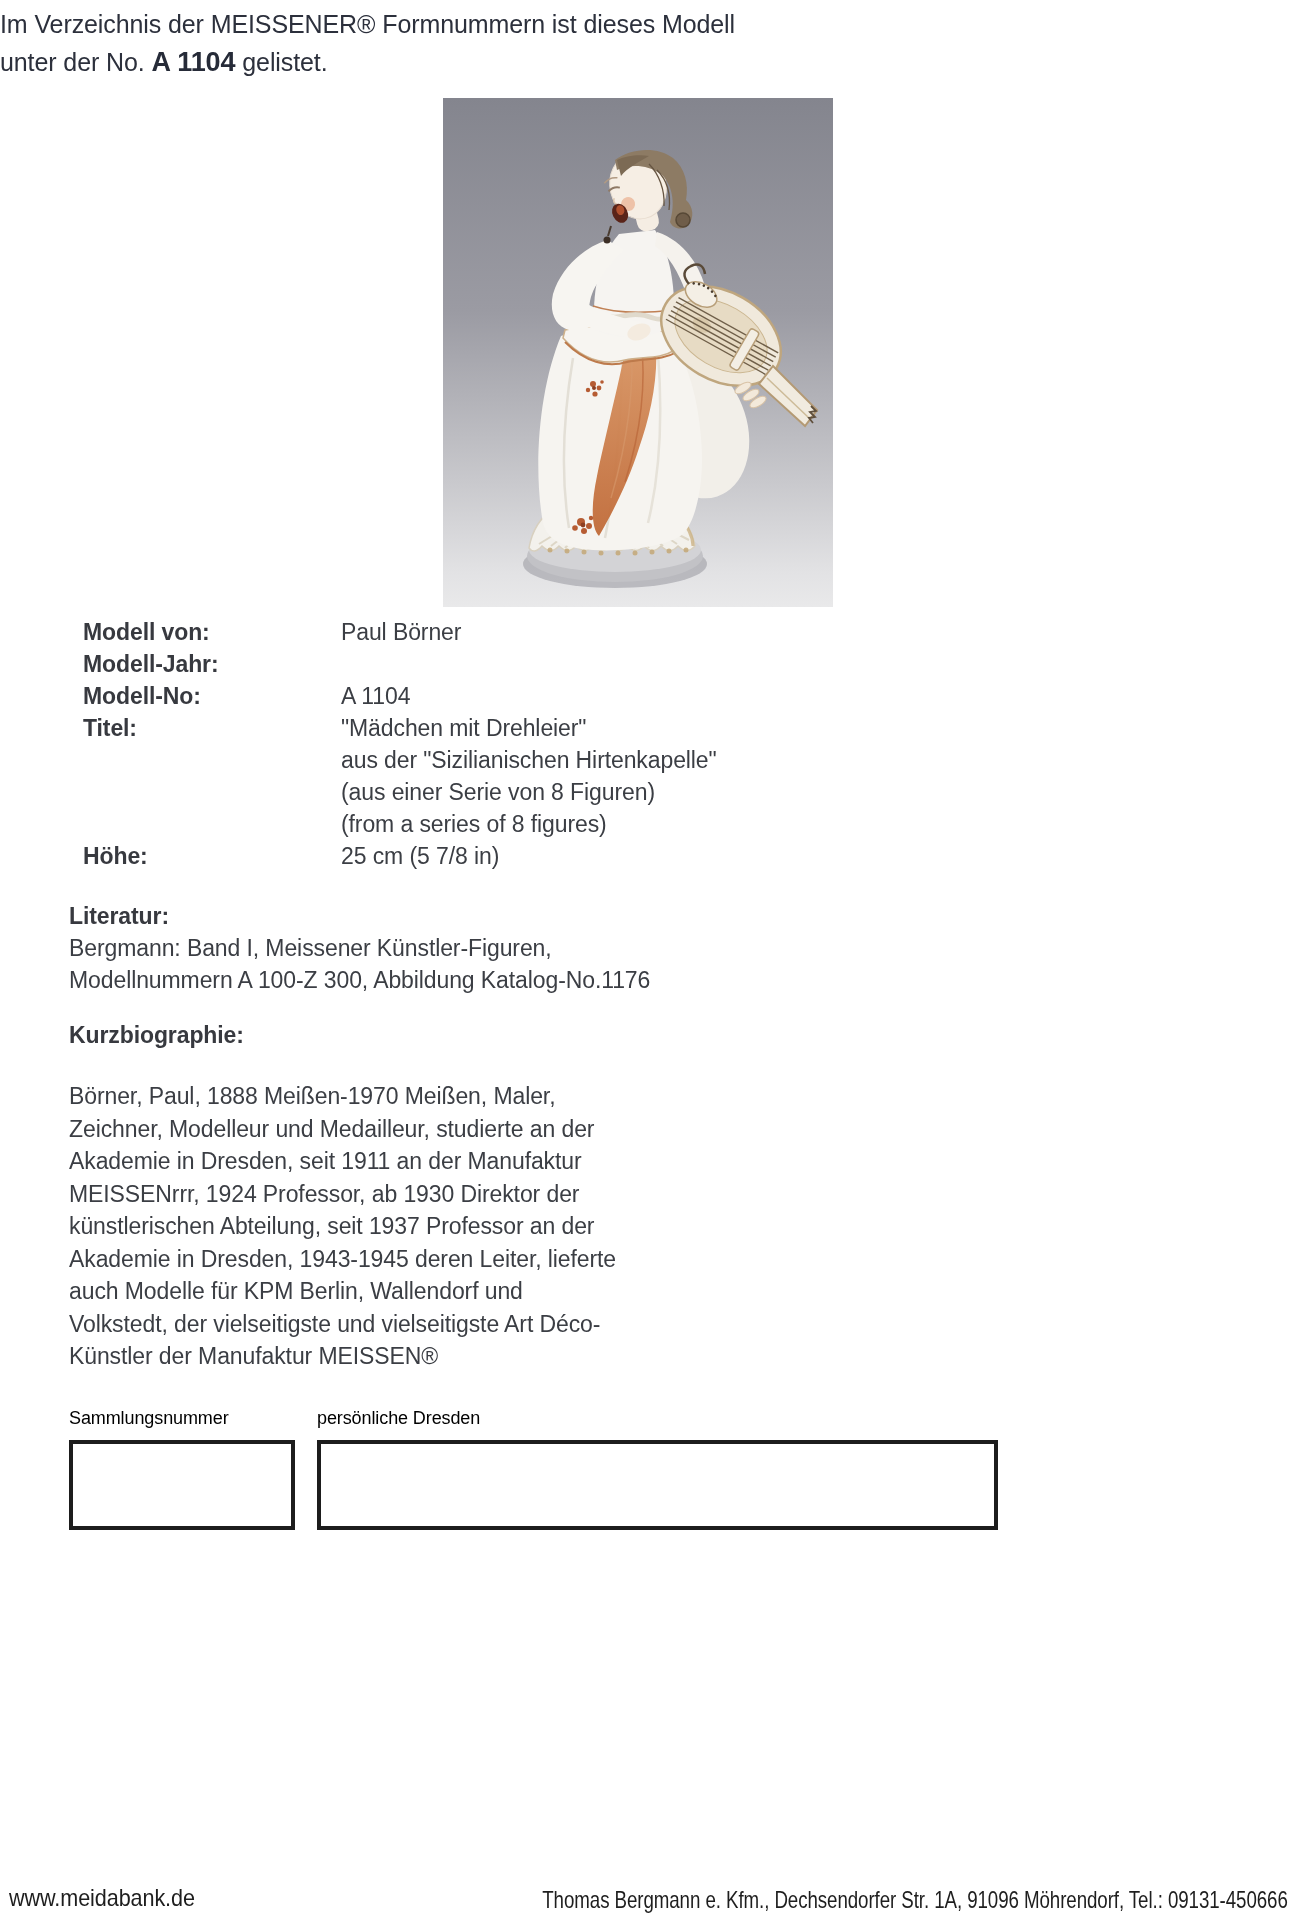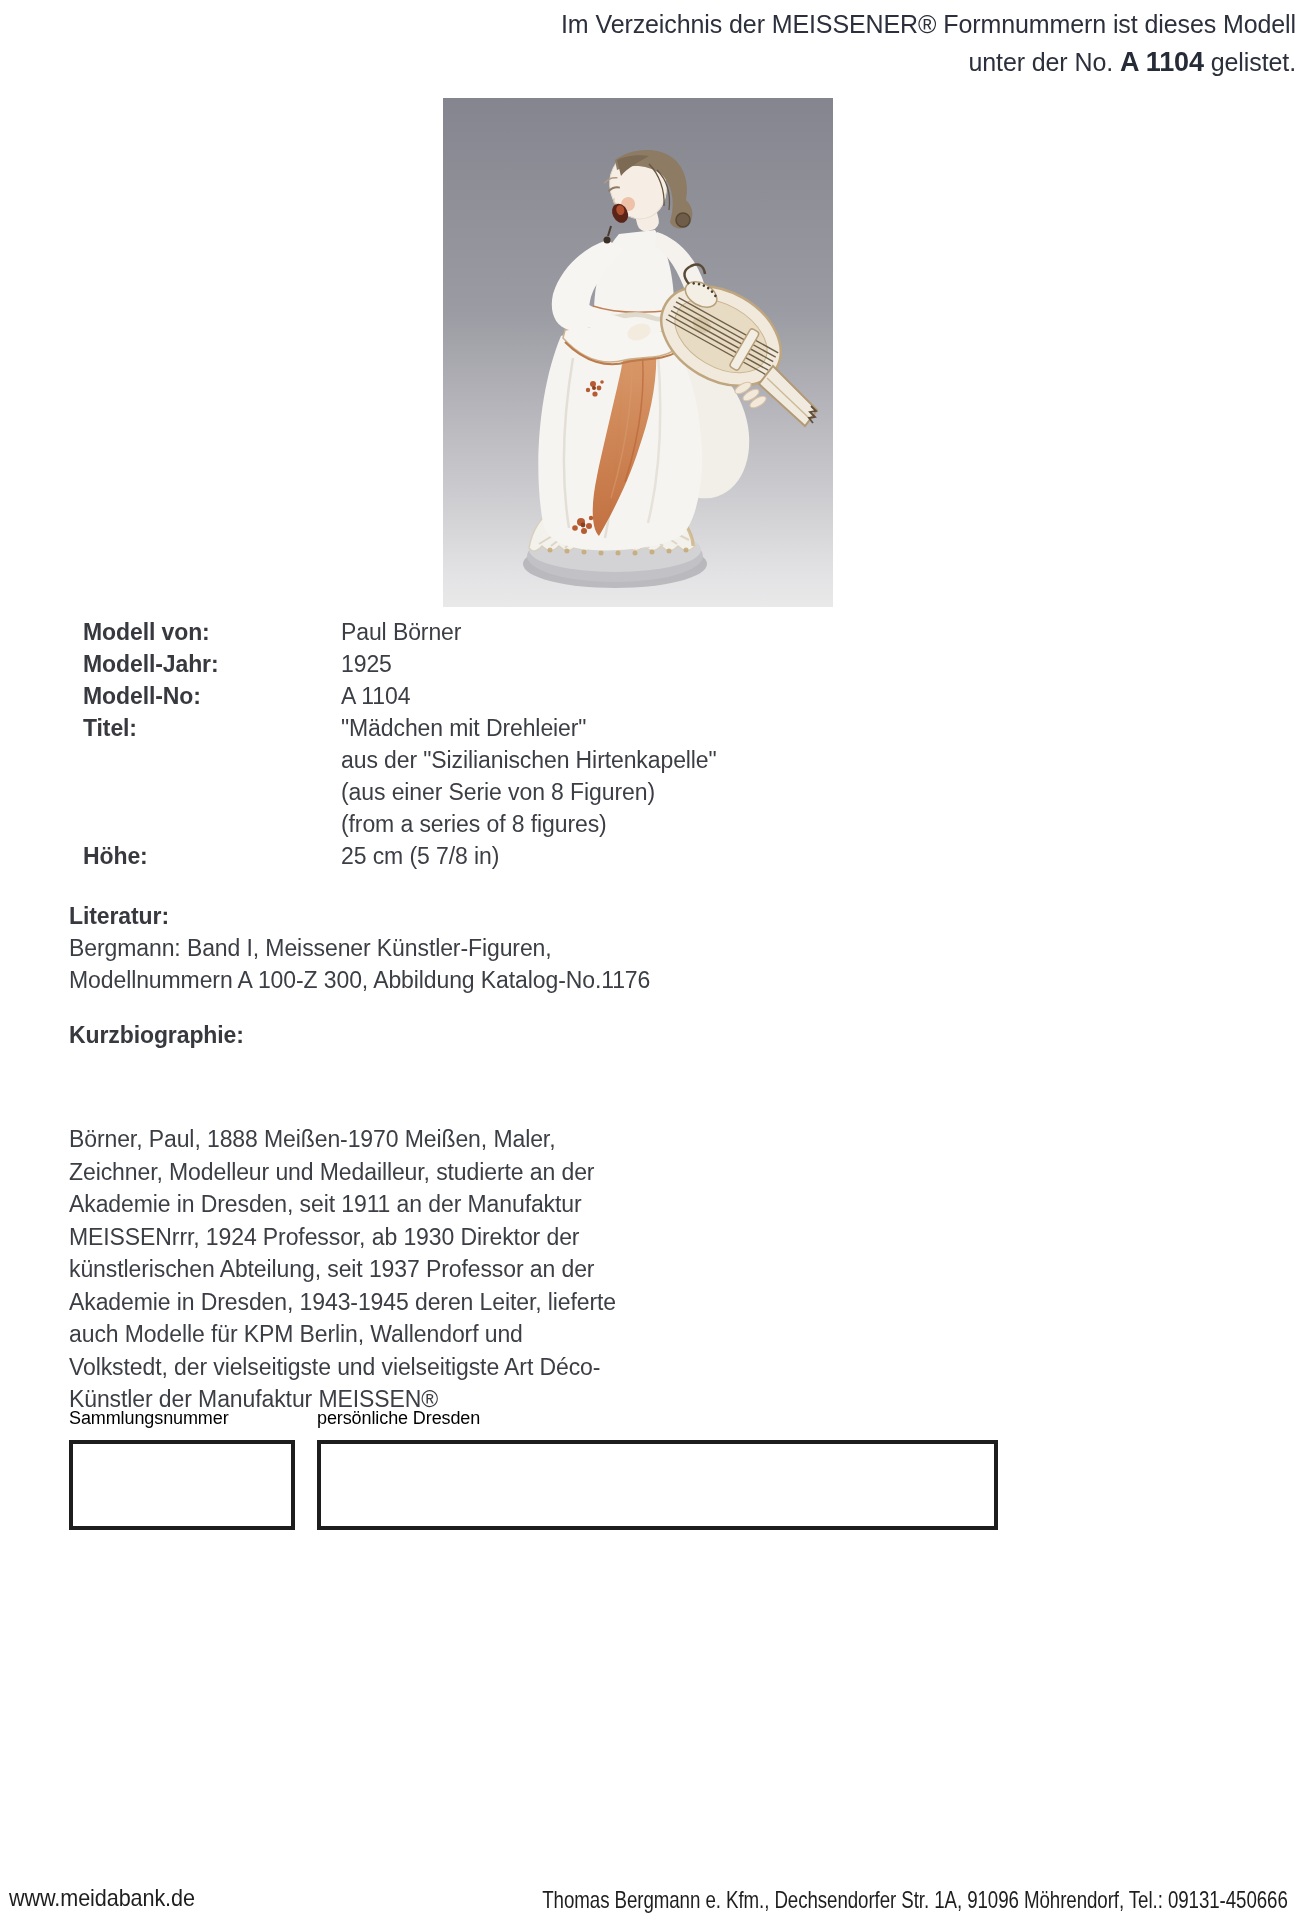--- a/index.html
+++ b/index.html
@@ -2,35 +2,35 @@
 <html><head>
 <meta charset="utf-8">
 <style>
   html,body {margin:0; padding:0; background:#ffffff;}
   .page {
     position:relative; width:1296px; height:1920px; background:#ffffff;
     font-family:"Liberation Sans", sans-serif; color:#3b3e44; overflow:hidden;
     letter-spacing:-0.1px;
   }
   
-  .header {position:absolute; top:5px; left:0; width:100%; text-align:right;
+  .header {position:absolute; top:5px; left:0; width:100%; text-align:left;
            font-size:25px; line-height:38px; color:#2c303c;}
   .header .num {font-weight:bold; font-size:27px; color:#262b38;}
   
   .photo {position:absolute; left:443px; top:98px; width:390px; height:509px;}
   .photo svg {display:block; width:100%; height:100%;}
   
   .details {position:absolute; left:83px; top:616px; font-size:23px; line-height:32px;}
   .drow {display:grid; grid-template-columns:258px auto; white-space:nowrap;}
   .dlabel {font-weight:bold; color:#37393f;}
   
   .literature {position:absolute; left:69px; top:900px; font-size:23px; line-height:32px;}
   .sec-heading {font-weight:bold; color:#37393f;}
   .bio-heading {position:absolute; left:69px; top:1022px; font-size:23px; font-weight:bold; color:#37393f;}
-  .bio {position:absolute; left:69px; top:1123px; font-size:23px; line-height:32.5px;}
+  .bio {position:absolute; left:69px; top:1080px; font-size:23px; line-height:32.5px;}
   
   .note-label {position:absolute; top:1408px; font-size:18px; color:#000000;}
   .note-label.l1 {left:69px;}
   .note-label.l2 {left:317px;}
   .box {position:absolute; top:1440px; height:90px; border:4px solid #1d1d1d;
         box-sizing:border-box; background:#ffffff;}
   .box.b1 {left:69px; width:226px;}
   .box.b2 {left:317px; width:681px;}
   
   .footer-site {position:absolute; left:9px; top:1884px; font-size:24px; color:#1e1e1e;
@@ -227,21 +227,20 @@
     </svg>
   </div>
 
   <div class="details">
     <div class="drow">
         <span class="dlabel">Modell von:</span>
         <span class="dvalue">Paul Börner</span>
       </div>
     <div class="drow">
         <span class="dlabel">Modell-Jahr:</span>
-        <span class="dvalue">1925</span>
       </div>
     <div class="drow">
         <span class="dlabel">Modell-No:</span>
         <span class="dvalue">A 1104</span>
       </div>
     <div class="drow">
         <span class="dlabel">Titel:</span>
         <span class="dvalue">"Mädchen mit Drehleier"</span>
       </div>
     <div class="drow">

